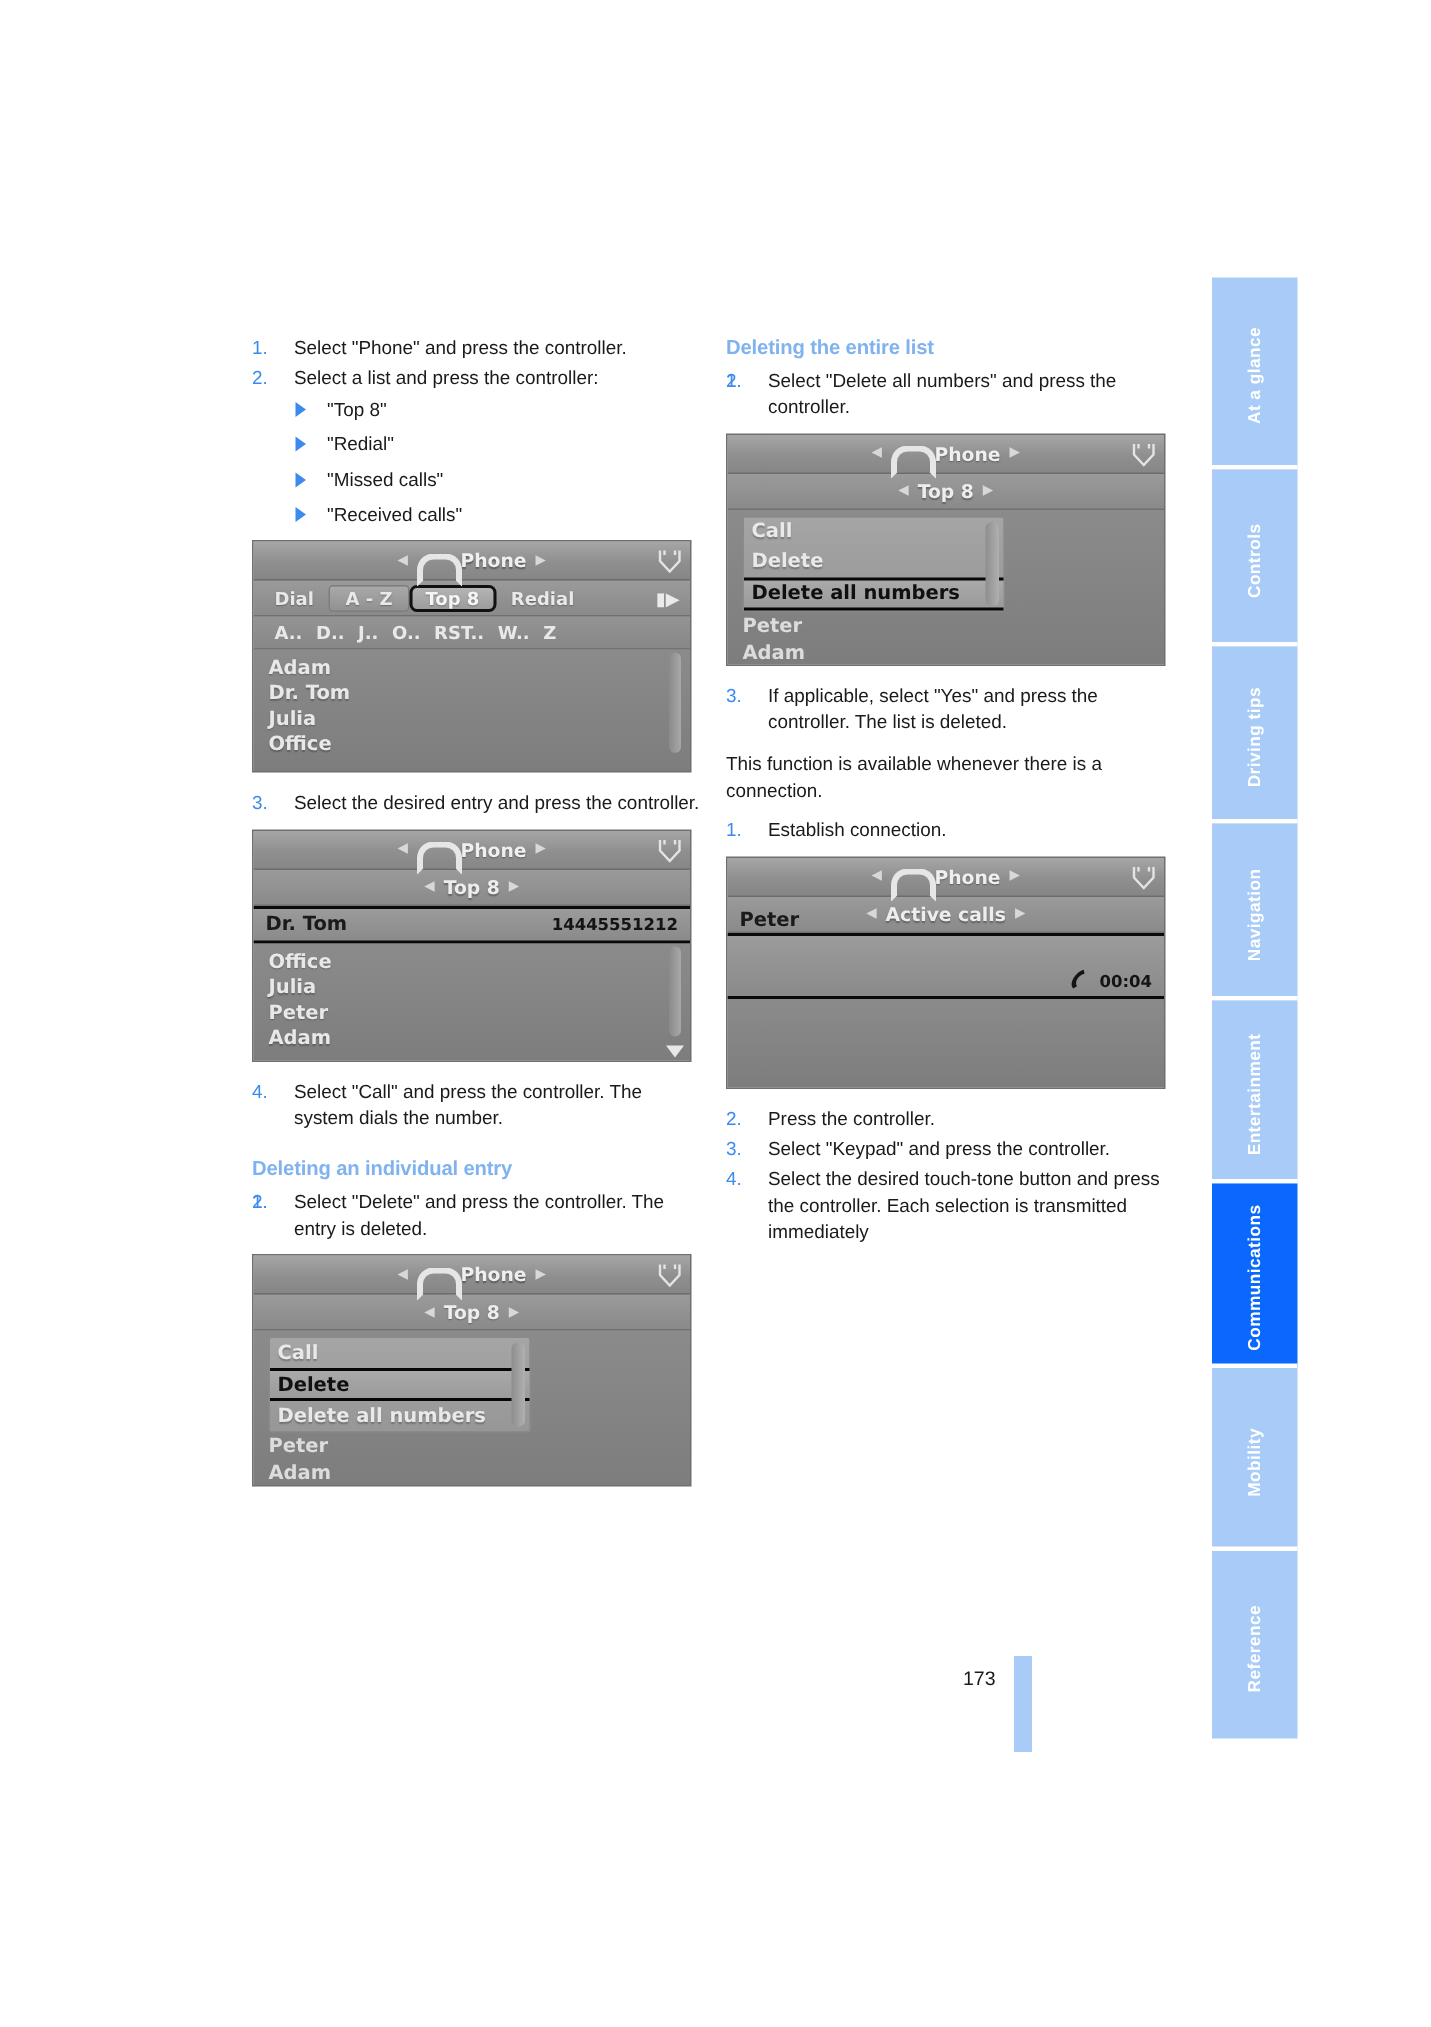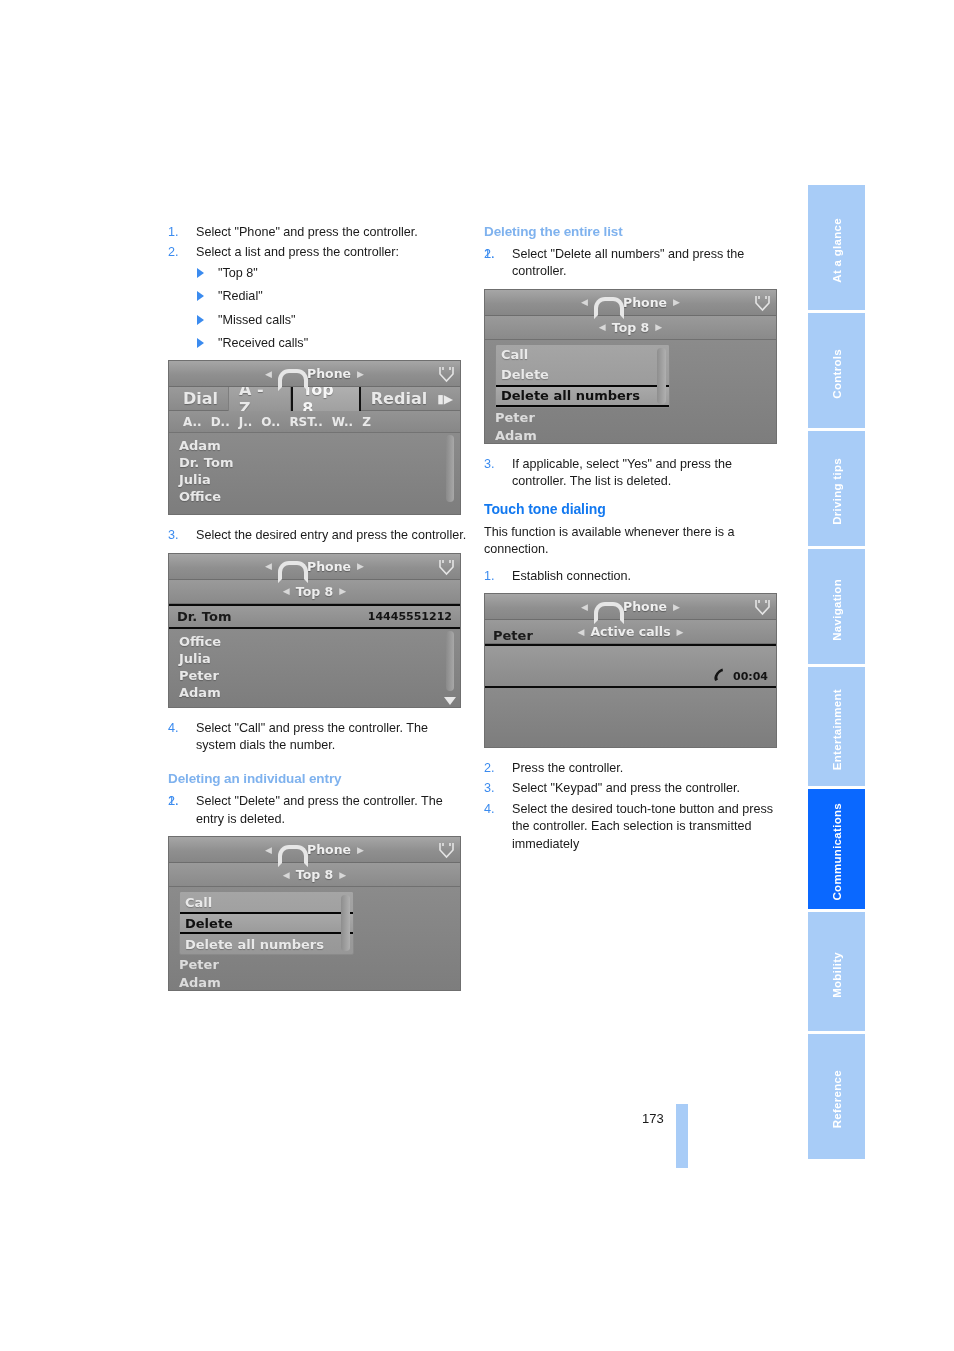--- a/index.html
+++ b/index.html
@@ -154,21 +154,21 @@
   .shot .tabrow {
     height: 24px;
     background: linear-gradient(180deg,#9a9a9a 0%,#8a8a8a 100%);
     border-bottom: 1px solid #707070;
     display: flex;
     align-items: center;
     padding: 0 4px;
   }
   .shot .tabrow .tab {
     color: #e9e9e9;
-    font-size: 16px;
+    font-size: 12px;
     font-weight: bold;
     padding: 1px 10px;
     text-shadow: 0 1px 1px rgba(0,0,0,.3);
   }
   .shot .tabrow .tab.raised {
     background: linear-gradient(180deg,#a9a9a9,#919191);
     border-radius: 3px;
     border: 1px solid #7e7e7e;
   }
   .shot .tabrow .tab.sel {
@@ -583,21 +583,20 @@
 
     <ol class="steps">
       <li>
         <span class="num">3.</span>
         <span>If applicable, select "Yes" and press the controller. The list is deleted.</span>
       </li>
     </ol>
 
     <div class="gap-s"></div>
 
-    <div class="h-main">Touch tone dialing</div>
 
     <div class="para">This function is available whenever there is a connection.</div>
 
     <ol class="steps">
       <li>
         <span class="num">1.</span>
         <span>Establish connection.</span>
       </li>
     </ol>
 

